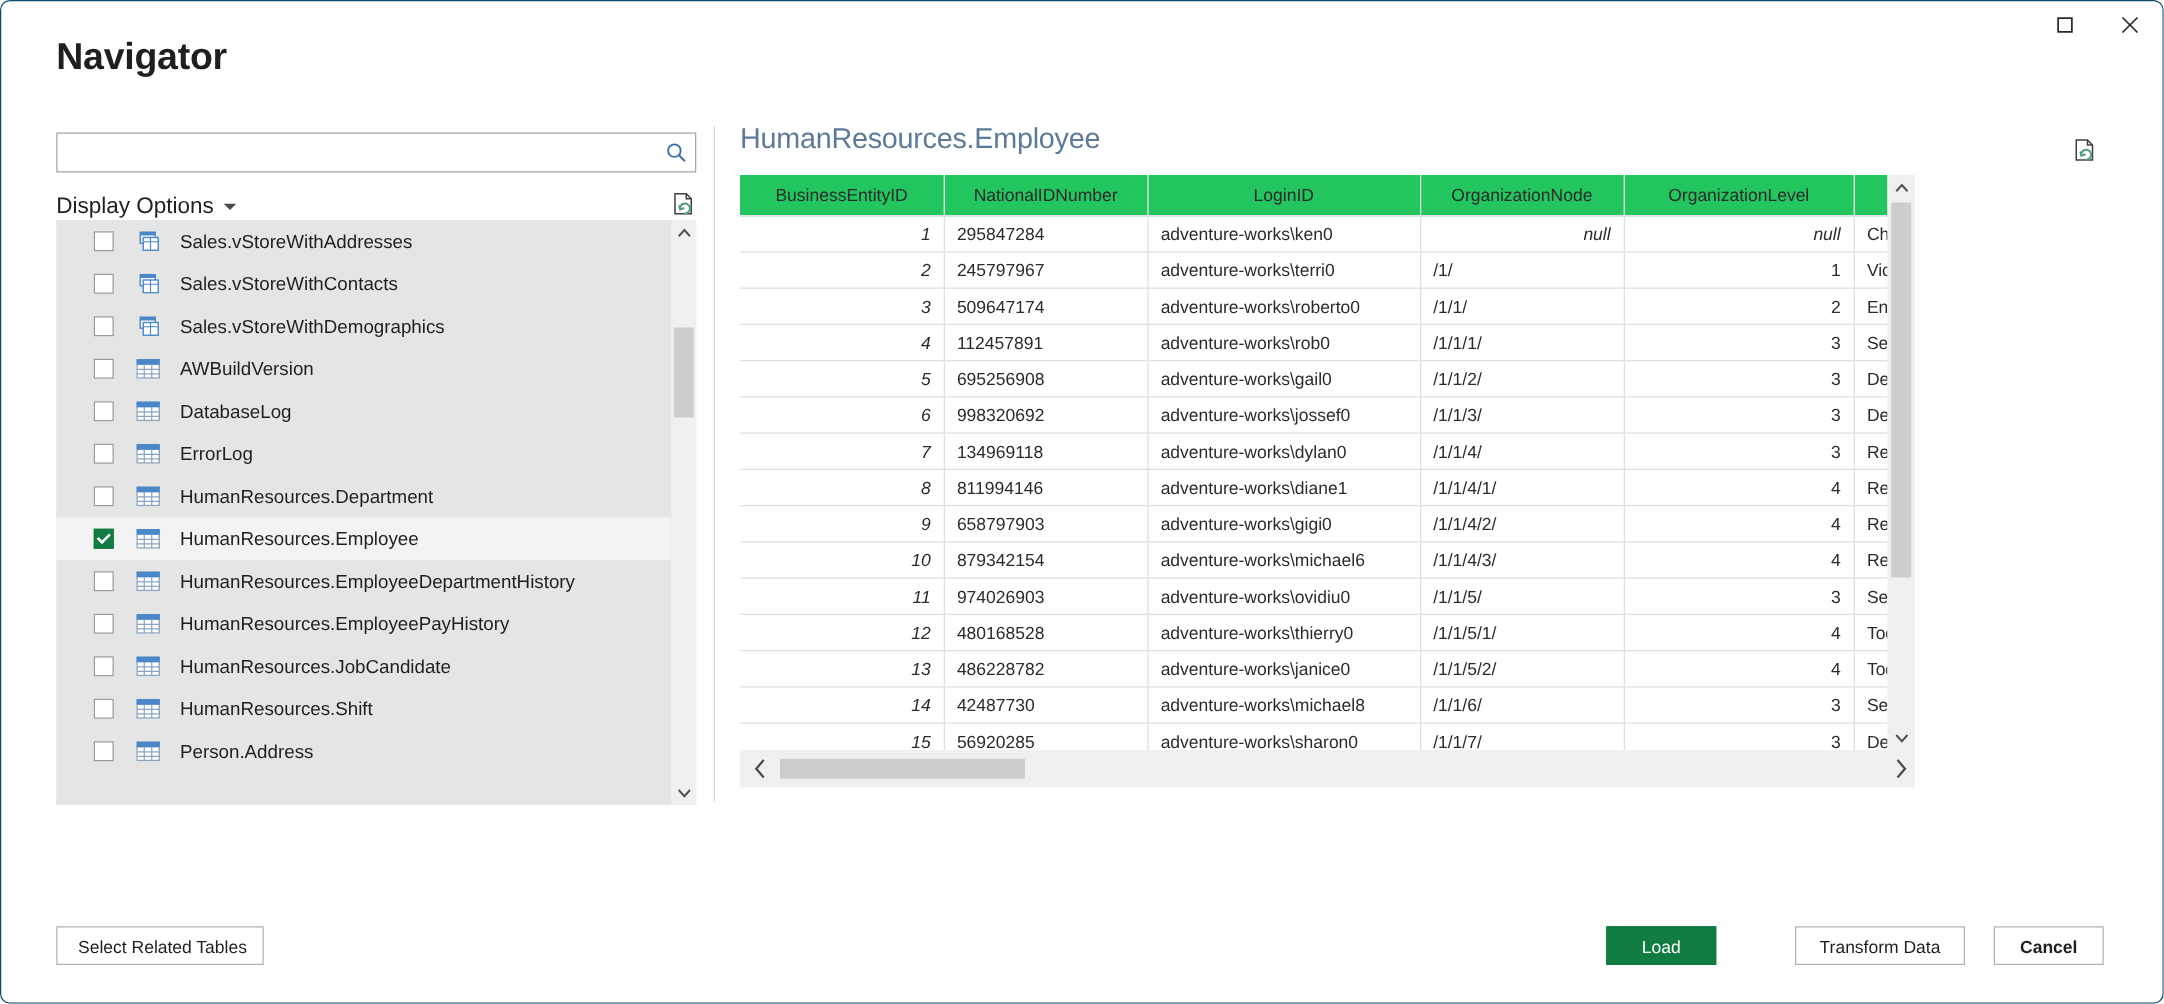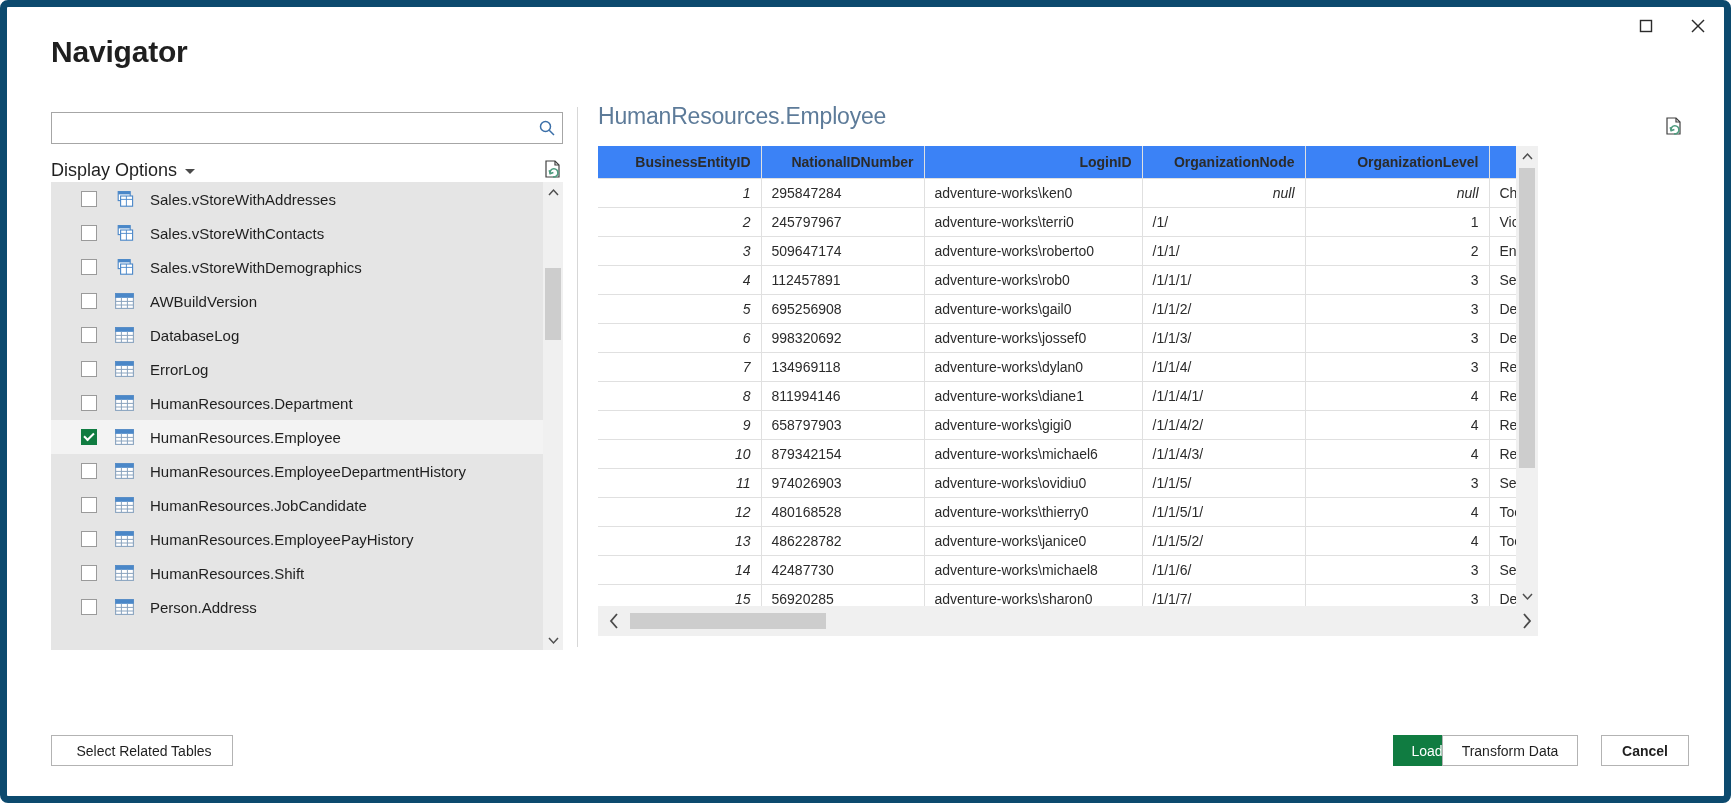--- a/index.html
+++ b/index.html
@@ -7,21 +7,21 @@
     margin: 0; padding: 0;
     width: 1731px; height: 803px;
     background: #ffffff;
     font-family: "Liberation Sans", sans-serif;
     overflow: hidden;
   }
   .window {
     position: relative;
     width: 1731px; height: 803px;
     background: #ffffff;
-    border: 7px solid #0c4a6e;
+    border: 1px solid #0c4a6e;
     border-radius: 8px;
     overflow: hidden;
   }
 
   
   .titlebar {
     position: absolute; top: 0; right: 0;
     height: 38px; display: flex; align-items: center;
     justify-content: flex-end;
   }
@@ -163,23 +163,23 @@
   .grid-viewport {
     position: absolute; left: 0; top: 0;
     width: 918px; height: 460px; overflow: hidden;
   }
   table.grid {
     border-collapse: collapse; table-layout: fixed;
     font-size: 14px; color: #2b2b2b;
     width: 1060px;
   }
   table.grid th {
-    background: #3b82f6; color: #2b2b2b;
-    font-weight: bold; font-size: 14px;
-    text-align: right; padding: 8px 10px;
+    background: #22c55e; color: #2b2b2b;
+    font-weight: normal; font-size: 14px;
+    text-align: center; padding: 8px 10px;
     border-right: 1px solid #e0e0e0;
     border-bottom: 1px solid #e0e0e0;
     white-space: nowrap; height: 30px;
   }
   table.grid td {
     padding: 6px 10px; height: 28px;
     border-right: 1px solid #e0e0e0;
     border-bottom: 1px solid #e0e0e0;
     white-space: nowrap; overflow: hidden;
   }
@@ -222,22 +222,22 @@
     position: absolute;
     height: 31px; border: 1px solid #b3b3b3;
     background: #ffffff; color: #1f1f1f;
     font-size: 14px; font-family: "Liberation Sans", sans-serif;
     display: flex; align-items: center; justify-content: center;
     cursor: default; padding: 0 12px;
   }
   .btn.primary {
     background: #107c41; border-color: #107c41; color: #ffffff;
   }
-  #btn-related { left: 44px;  bottom: 30px; width: 182px; padding-left: 16px; }
-  #btn-load    { left: 1386px; bottom: 30px; width: 68px; }
+  #btn-related { left: 44px;  bottom: 30px; width: 166px; padding-left: 16px; }
+  #btn-load    { left: 1284px; bottom: 30px; width: 88px; }
   #btn-trans   { left: 1435px; bottom: 30px; width: 136px; }
   #btn-cancel  { left: 1594px; bottom: 30px; width: 88px; font-weight: bold; }
 </style>
 </head>
 <body>
 
 <div class="window">
 
   <div class="titlebar">
     <div class="winbtn">
@@ -392,33 +392,33 @@
           <div class="list-item">
             <span class="chk"></span>
             <span class="type-icon"><svg width="19" height="16" viewBox="0 0 19 16">
                 <rect x="0.6" y="0.6" width="17.8" height="14.8" fill="#fff" stroke="#8aa4bf" stroke-width="1.1"></rect>
                 <rect x="0.6" y="0.6" width="17.8" height="4" fill="#4a87c8" stroke="#4a87c8" stroke-width="0.6"></rect>
                 <line x1="6.4" y1="4.6" x2="6.4" y2="15.4" stroke="#8aa4bf" stroke-width="1"></line>
                 <line x1="12.4" y1="4.6" x2="12.4" y2="15.4" stroke="#8aa4bf" stroke-width="1"></line>
                 <line x1="0.6" y1="8.4" x2="18.4" y2="8.4" stroke="#8aa4bf" stroke-width="1"></line>
                 <line x1="0.6" y1="12" x2="18.4" y2="12" stroke="#8aa4bf" stroke-width="1"></line>
               </svg></span>
+            <span class="item-label">HumanResources.EmployeePayHistory</span>
+          </div>
+          <div class="list-item">
+            <span class="chk"></span>
+            <span class="type-icon"><svg width="19" height="16" viewBox="0 0 19 16">
+                <rect x="0.6" y="0.6" width="17.8" height="14.8" fill="#fff" stroke="#8aa4bf" stroke-width="1.1"></rect>
+                <rect x="0.6" y="0.6" width="17.8" height="4" fill="#4a87c8" stroke="#4a87c8" stroke-width="0.6"></rect>
+                <line x1="6.4" y1="4.6" x2="6.4" y2="15.4" stroke="#8aa4bf" stroke-width="1"></line>
+                <line x1="12.4" y1="4.6" x2="12.4" y2="15.4" stroke="#8aa4bf" stroke-width="1"></line>
+                <line x1="0.6" y1="8.4" x2="18.4" y2="8.4" stroke="#8aa4bf" stroke-width="1"></line>
+                <line x1="0.6" y1="12" x2="18.4" y2="12" stroke="#8aa4bf" stroke-width="1"></line>
+              </svg></span>
             <span class="item-label">HumanResources.JobCandidate</span>
-          </div>
-          <div class="list-item">
-            <span class="chk"></span>
-            <span class="type-icon"><svg width="19" height="16" viewBox="0 0 19 16">
-                <rect x="0.6" y="0.6" width="17.8" height="14.8" fill="#fff" stroke="#8aa4bf" stroke-width="1.1"></rect>
-                <rect x="0.6" y="0.6" width="17.8" height="4" fill="#4a87c8" stroke="#4a87c8" stroke-width="0.6"></rect>
-                <line x1="6.4" y1="4.6" x2="6.4" y2="15.4" stroke="#8aa4bf" stroke-width="1"></line>
-                <line x1="12.4" y1="4.6" x2="12.4" y2="15.4" stroke="#8aa4bf" stroke-width="1"></line>
-                <line x1="0.6" y1="8.4" x2="18.4" y2="8.4" stroke="#8aa4bf" stroke-width="1"></line>
-                <line x1="0.6" y1="12" x2="18.4" y2="12" stroke="#8aa4bf" stroke-width="1"></line>
-              </svg></span>
-            <span class="item-label">HumanResources.EmployeePayHistory</span>
           </div>
           <div class="list-item">
             <span class="chk"></span>
             <span class="type-icon"><svg width="19" height="16" viewBox="0 0 19 16">
                 <rect x="0.6" y="0.6" width="17.8" height="14.8" fill="#fff" stroke="#8aa4bf" stroke-width="1.1"></rect>
                 <rect x="0.6" y="0.6" width="17.8" height="4" fill="#4a87c8" stroke="#4a87c8" stroke-width="0.6"></rect>
                 <line x1="6.4" y1="4.6" x2="6.4" y2="15.4" stroke="#8aa4bf" stroke-width="1"></line>
                 <line x1="12.4" y1="4.6" x2="12.4" y2="15.4" stroke="#8aa4bf" stroke-width="1"></line>
                 <line x1="0.6" y1="8.4" x2="18.4" y2="8.4" stroke="#8aa4bf" stroke-width="1"></line>
                 <line x1="0.6" y1="12" x2="18.4" y2="12" stroke="#8aa4bf" stroke-width="1"></line>

